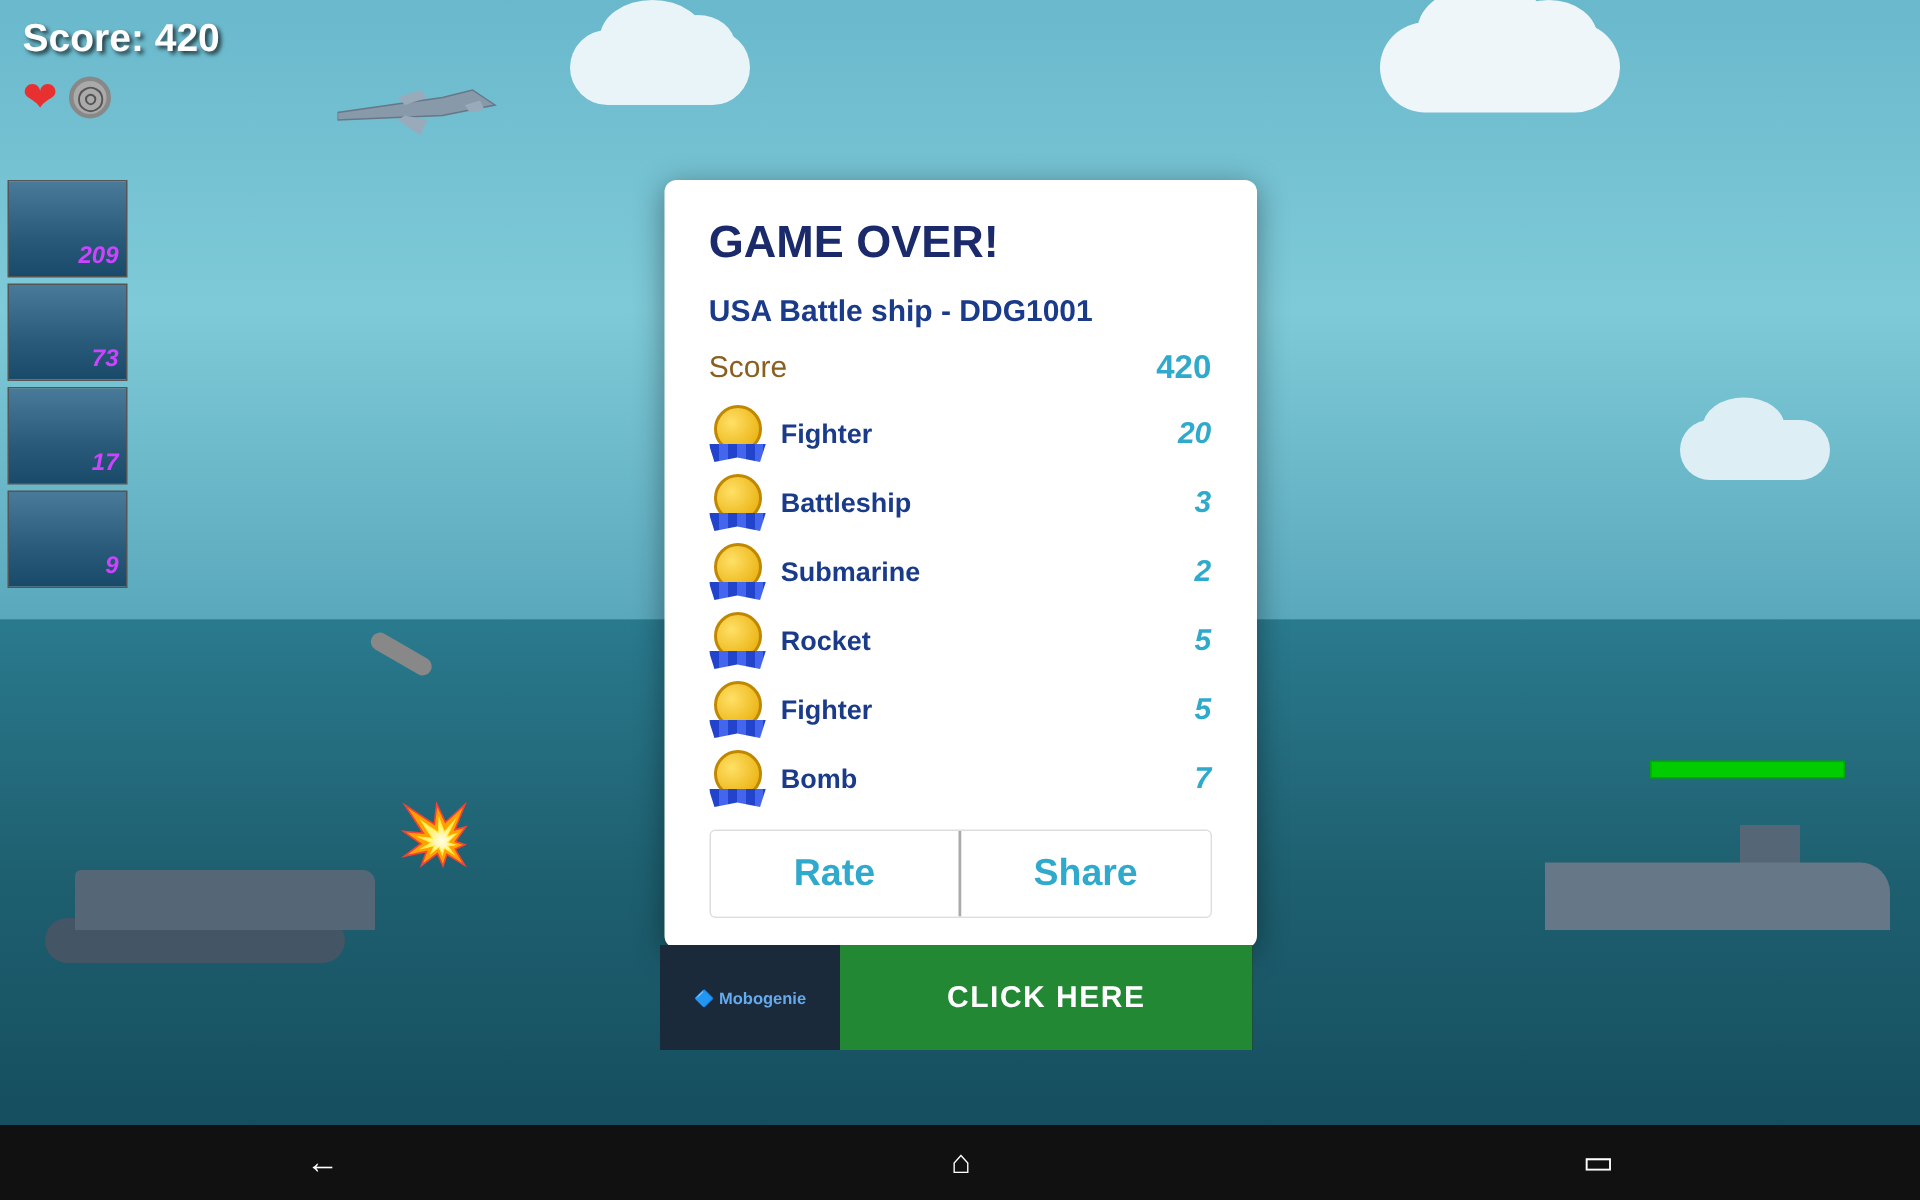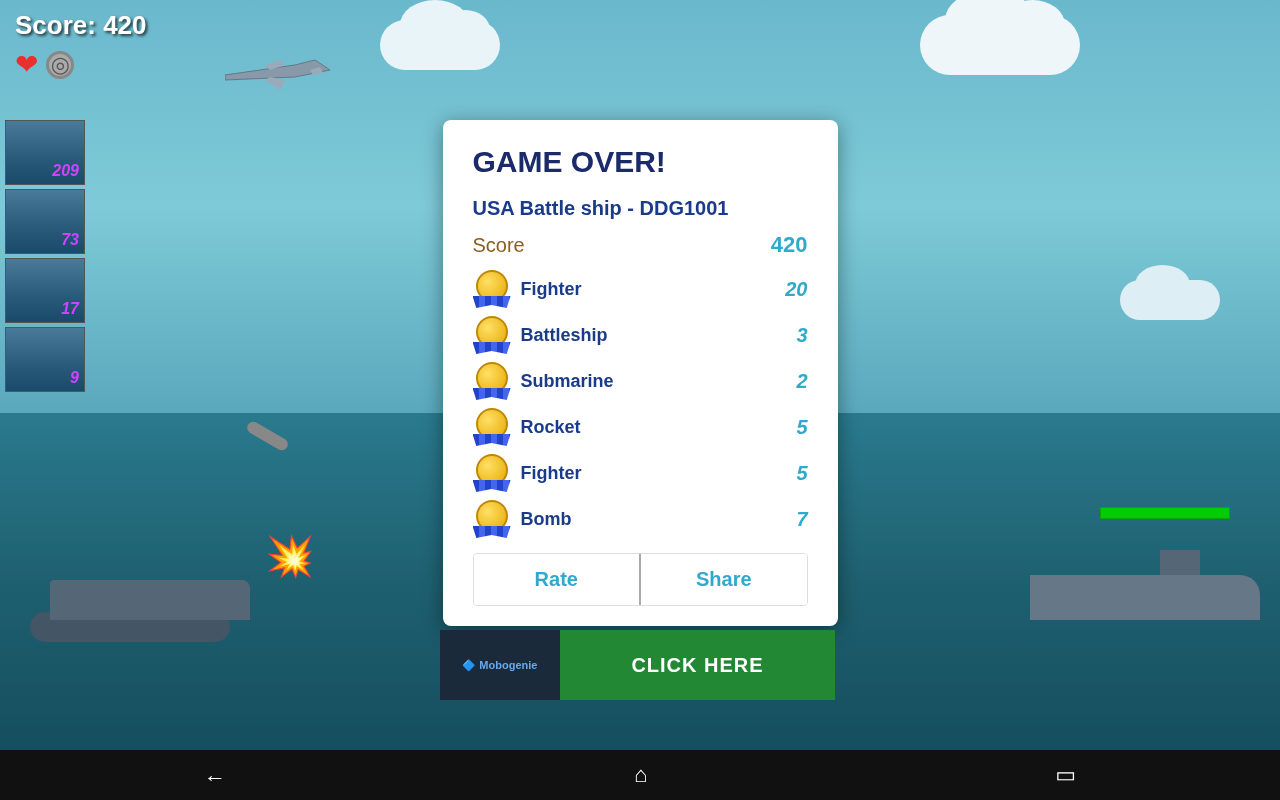--- a/index.html
+++ b/index.html
@@ -250,21 +250,21 @@
       margin-top: 15px;
       border: 1px solid #ddd;
       border-radius: 4px;
       overflow: hidden;
     }
     .modal-btn {
       flex: 1;
       padding: 14px 0;
       background: white;
       border: none;
-      font-size: 20px;
+      font-size: 25px;
       font-weight: bold;
       color: #30aacc;
       cursor: pointer;
     }
     .btn-divider {
       width: 2px;
       background: #aaa;
     }
 
     

